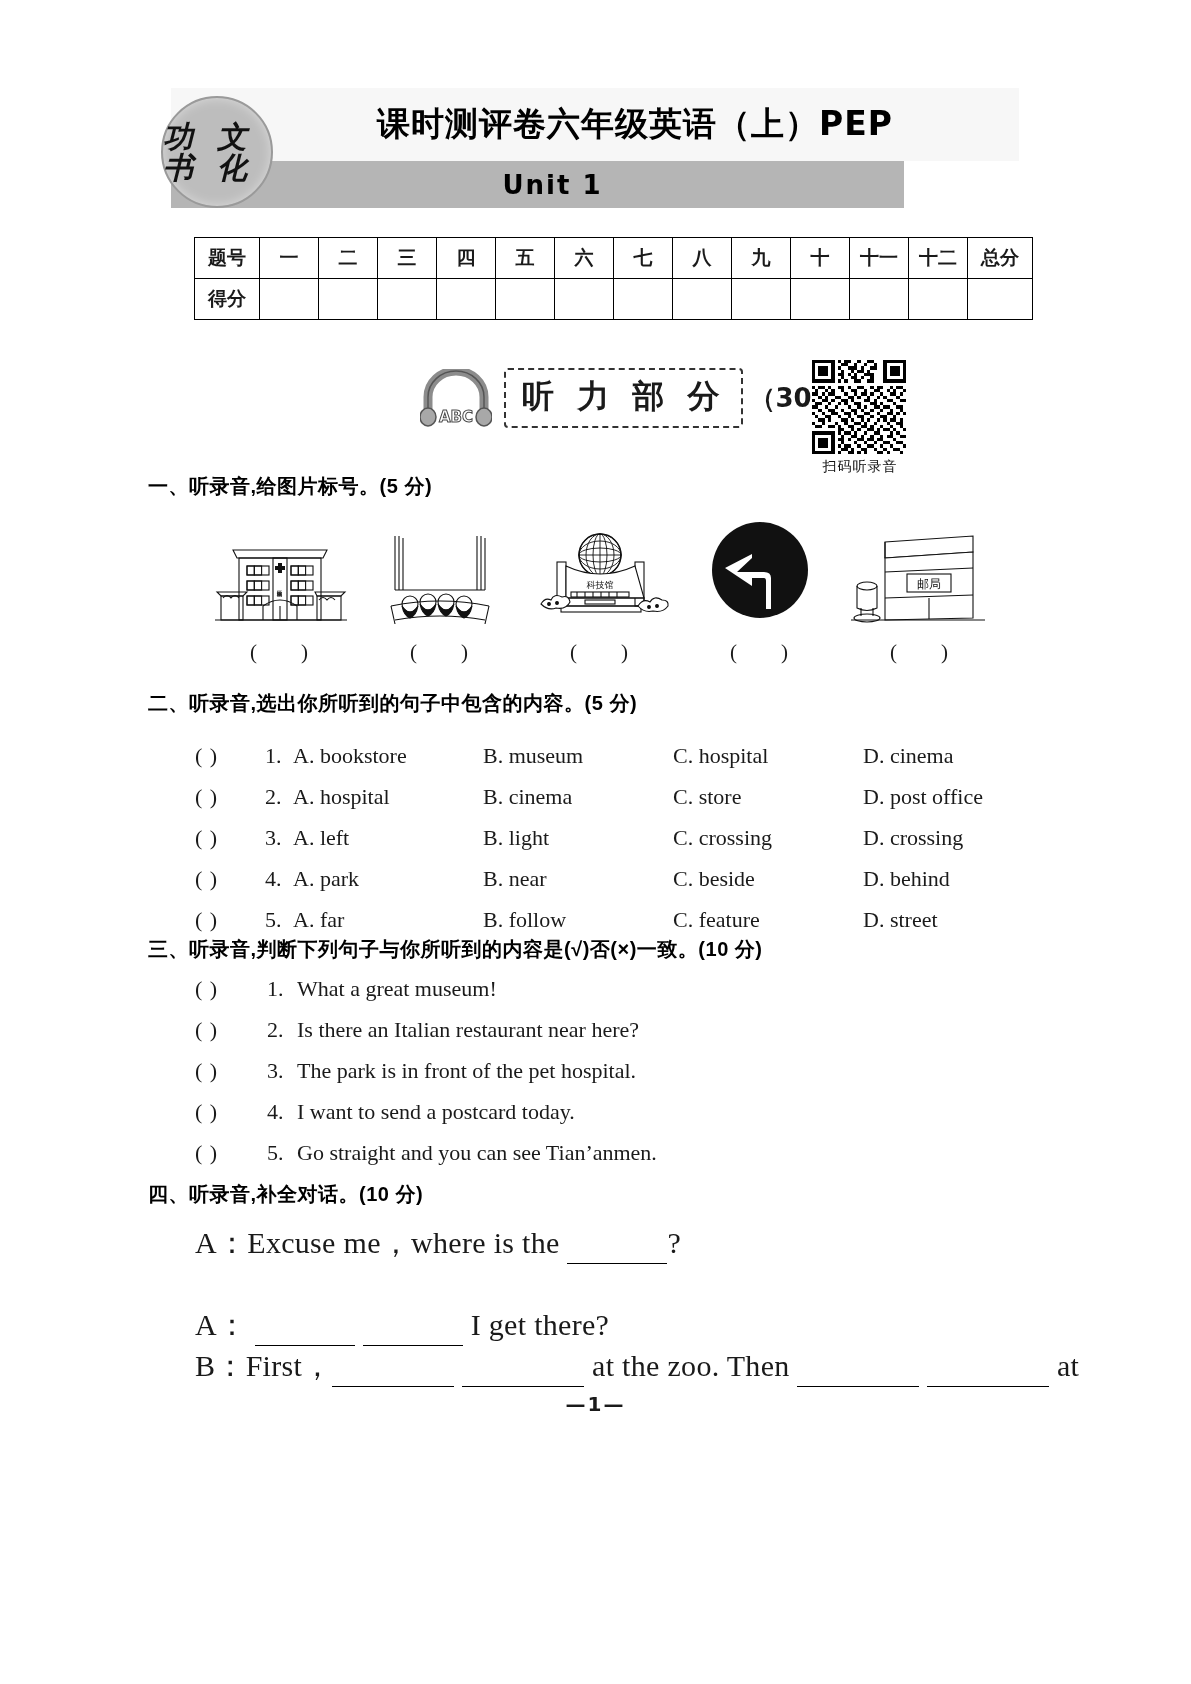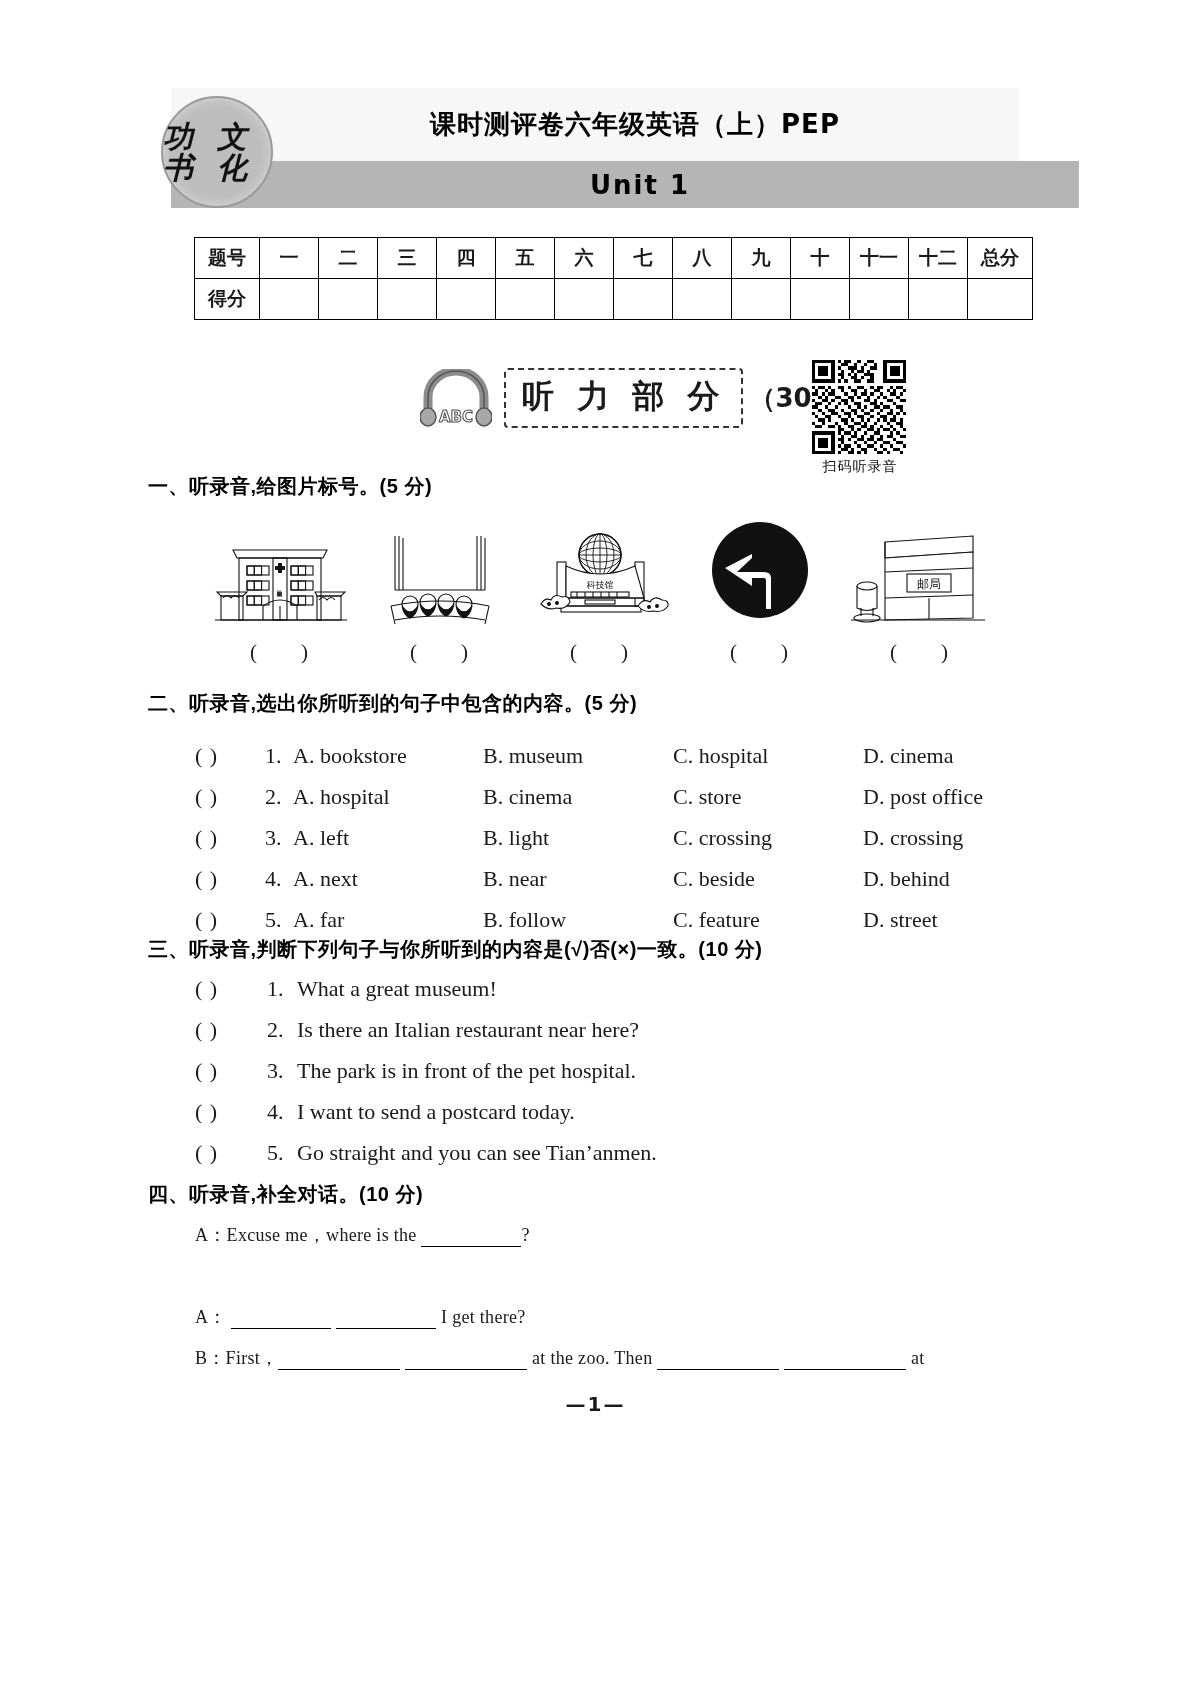--- a/index.html
+++ b/index.html
@@ -35,31 +35,31 @@
     left: 0; top: 0;
     width: 848px;
     height: 73px;
     background: #f7f7f7;
     display: flex;
     align-items: center;
     justify-content: center;
   }
   .header-title {
     font-family: "DejaVu Sans", sans-serif;
-    font-size: 26px;
+    font-size: 33px;
     font-weight: bold;
     letter-spacing: 1px;
     color: #000;
     padding-left: 80px;
     white-space: nowrap;
   }
   .header-unit-band {
     position: absolute;
     left: 0; top: 73px;
-    width: 908px;
+    width: 733px;
     height: 47px;
     background: #b5b5b5;
     display: flex;
     align-items: center;
     justify-content: center;
   }
   .header-unit {
     font-family: "DejaVu Sans", sans-serif;
     font-size: 26px;
     font-weight: bold;
@@ -243,21 +243,21 @@
     white-space: nowrap;
   }
   .tf-bracket { width: 72px; letter-spacing: 1px; }
   .tf-num { width: 30px; }
 
   
   .dlg-row {
     position: absolute;
     left: 195px;
     font-family: "Liberation Serif", serif;
-    font-size: 18px;
+    font-size: 30px;
     white-space: nowrap;
     letter-spacing: 0.3px;
   }
   .ul-blank {
     display: inline-block;
     border-bottom: 1.6px solid #000;
     height: 18px;
     vertical-align: bottom;
   }
   .b100 { width: 100px; }
@@ -746,21 +746,21 @@
     <span class="mc-bracket">(          )</span>
     <span class="mc-num">3.</span>
     <span class="mc-opt">A.  left</span>
     <span class="mc-opt">B.  light</span>
     <span class="mc-opt">C.  crossing</span>
     <span class="mc-opt">D.  crossing</span>
   </div>
   <div class="mc-row" style="top:852px;">
     <span class="mc-bracket">(          )</span>
     <span class="mc-num">4.</span>
-    <span class="mc-opt">A.  next</span>
+    <span class="mc-opt">A.  park</span>
     <span class="mc-opt">B.  near</span>
     <span class="mc-opt">C.  beside</span>
     <span class="mc-opt">D.  behind</span>
   </div>
   <div class="mc-row" style="top:893px;">
     <span class="mc-bracket">(          )</span>
     <span class="mc-num">5.</span>
     <span class="mc-opt">A.  far</span>
     <span class="mc-opt">B.  follow</span>
     <span class="mc-opt">C.  feature</span>

